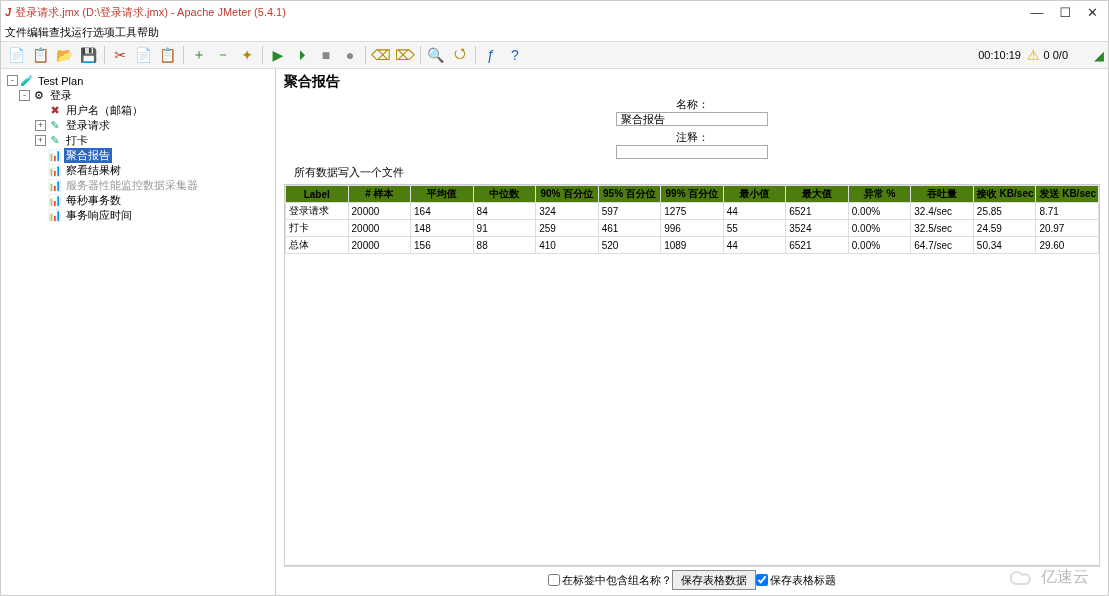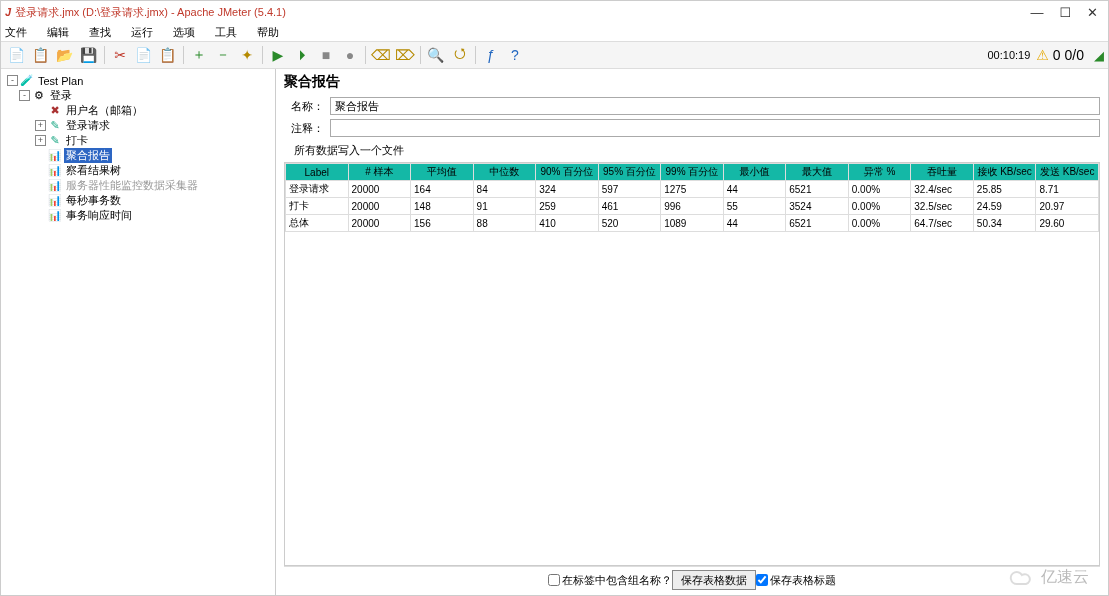--- a/index.html
+++ b/index.html
@@ -3,56 +3,56 @@
 <meta charset="utf-8">
 <style>
 * { box-sizing: border-box; margin: 0; padding: 0; }
 body { font-family: "Microsoft YaHei", SimSun, Arial, sans-serif; font-size: 11px; background: #fff; overflow: hidden; }
 .window { width: 1109px; height: 596px; border: 1px solid #ccc; display: flex; flex-direction: column; }
 .titlebar { height: 22px; display: flex; align-items: center; padding: 0 4px; background: #fff; }
 .titlebar-title { color: #c0392b; font-size: 11px; flex: 1; }
 .titlebar-icon { color: #c0392b; margin-right: 4px; font-weight: bold; font-style: italic; }
 .win-controls { display: flex; gap: 16px; margin-right: 6px; }
 .win-controls span { font-size: 13px; color: #333; cursor: default; }
-.menubar { height: 18px; display: flex; align-items: center; padding: 0 4px; gap: 20px; font-size: 11px; }
+.menubar { height: 18px; display: flex; align-items: center; padding: 0 4px; gap: 0; font-size: 11px; }
 .menubar span { cursor: default; }
 .toolbar { height: 28px; display: flex; align-items: center; padding: 2px 4px; border-top: 1px solid #ddd; border-bottom: 1px solid #ddd; background: #f5f5f5; }
 .tool-btn { width: 22px; height: 22px; margin: 0 1px; display: flex; align-items: center; justify-content: center; font-size: 14px; border: 1px solid transparent; }
 .tool-sep { width: 1px; height: 18px; background: #ccc; margin: 0 3px; }
 .tool-spacer { flex: 1; }
 .timer { font-size: 11px; margin-right: 6px; }
 .warn-icon { color: #e6a800; font-size: 14px; margin-right: 4px; }
-.status-count { font-size: 14px; margin-right: 8px; }
+.status-count { font-size: 11px; margin-right: 24px; }
 .green-dot { color: #2a8a2a; font-size: 13px; margin-left: 2px; }
 .main { flex: 1; display: flex; overflow: hidden; }
 .tree { width: 275px; border-right: 1px solid #ccc; padding: 4px 2px; background: #fff; overflow: auto; }
 .tree-node { display: flex; align-items: center; height: 15px; padding-left: 4px; white-space: nowrap; }
 .tree-toggle { width: 11px; height: 11px; border: 1px solid #888; font-size: 9px; line-height: 9px; text-align: center; margin-right: 2px; color: #555; }
 .tree-toggle.blank { border: none; }
 .tree-icon { width: 14px; height: 14px; margin-right: 2px; font-size: 11px; display: inline-flex; align-items: center; justify-content: center; }
 .tree-label { padding: 0 2px; }
 .tree-label.selected { background: #2d66c3; color: #fff; }
 .tree-label.disabled { color: #999; }
 .ind-1 { padding-left: 16px; }
 .ind-2 { padding-left: 32px; }
 .content { flex: 1; display: flex; flex-direction: column; padding: 4px 8px 2px 8px; overflow: hidden; }
 .panel-title { font-size: 14px; font-weight: bold; margin-bottom: 6px; }
-.form-row { display: flex; align-items: center; margin-bottom: 4px; }
+.form-row { display: flex; align-items: center; margin-bottom: 4px; flex-direction: column; }
 .form-label { width: 40px; text-align: right; margin-right: 6px; }
 .form-input { flex: 1; height: 18px; border: 1px solid #aaa; padding: 0 4px; font-size: 11px; }
 .file-row { display: flex; align-items: center; margin-bottom: 4px; gap: 6px; }
 .file-label { width: 60px; text-align: left; }
 .file-input { flex: 1; height: 18px; border: 1px solid #aaa; }
 .btn { height: 20px; padding: 0 8px; border: 1px solid #888; background: #eee; font-size: 11px; display: flex; align-items: center; }
 .cbx { display: flex; align-items: center; gap: 2px; }
 .cbx input { width: 12px; height: 12px; }
 .table-wrap { flex: 1; border: 1px solid #ccc; overflow: auto; background: #fff; margin-top: 2px; }
 table { width: 100%; border-collapse: collapse; table-layout: fixed; }
 th, td { border: 1px solid #ddd; font-size: 10px; padding: 1px 3px; height: 13px; white-space: nowrap; overflow: hidden; }
-th { background: #14b8a6; text-align: center; font-weight: normal; }
+th { background: #4d7c0f; text-align: center; font-weight: bold; }
 td { text-align: left; }
 td.lbl { text-align: left; }
 .footer { display: flex; align-items: center; justify-content: center; padding: 3px 0; border-top: 1px solid #ddd; }
 .watermark { position: absolute; right: 20px; bottom: 8px; font-size: 16px; color: #bbb; display: flex; align-items: center; gap: 4px; pointer-events: none; }
 .watermark svg { opacity: 0.5; }
 </style>
 </head>
 <body>
 
 <div class="window">

